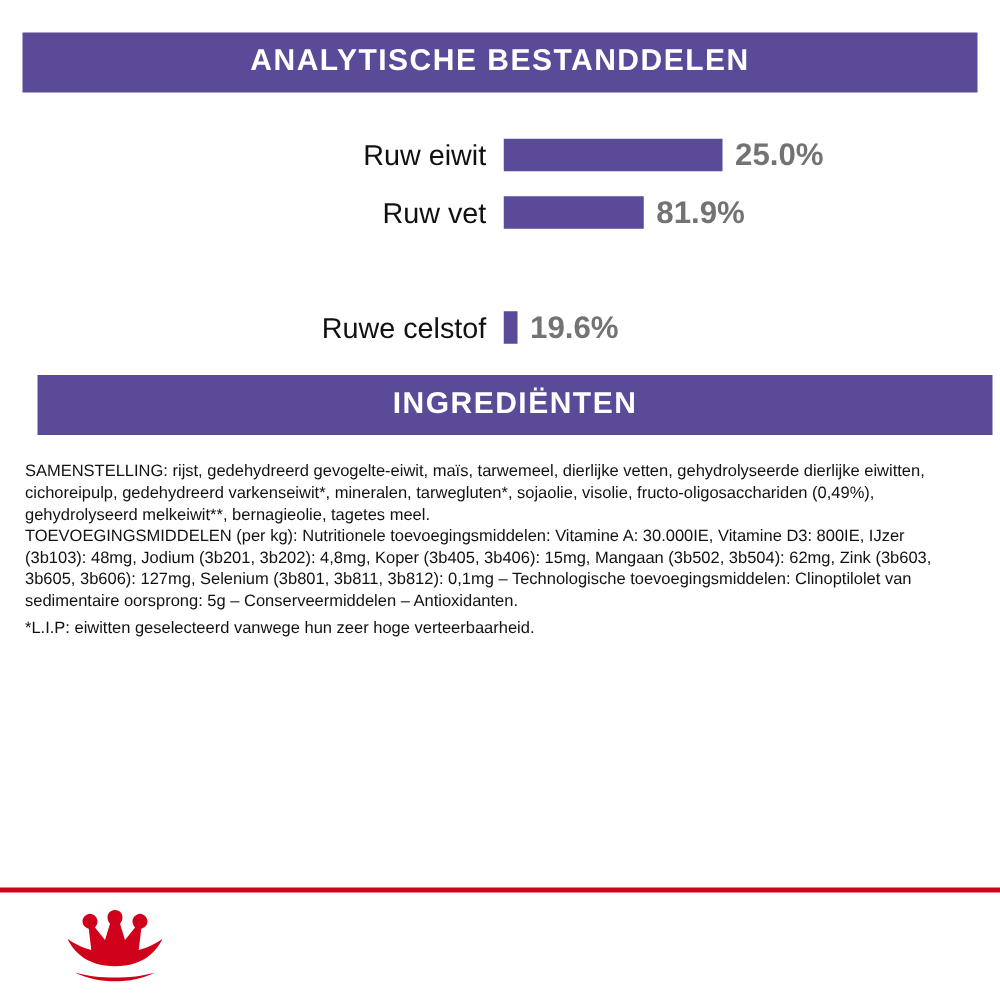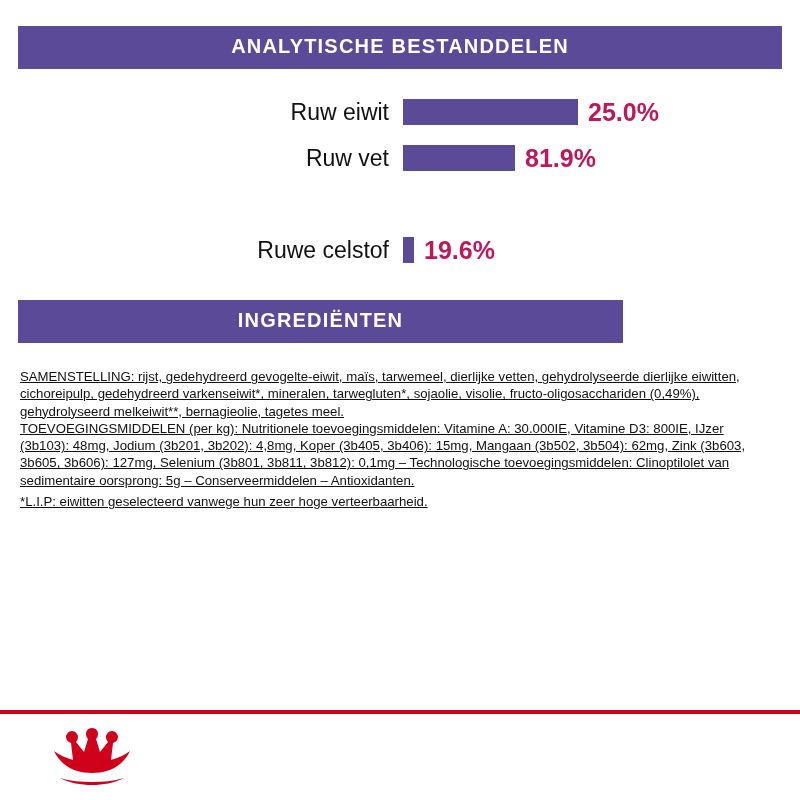--- a/index.html
+++ b/index.html
@@ -21,44 +21,44 @@
     height: 800px;
     position: relative;
     box-sizing: border-box;
   }
 
   
   .section-bar {
     background: #5b4a98;
     color: #ffffff;
     text-align: center;
-    font-size: 20px;
+    font-size: 24px;
     letter-spacing: 1.2px;
     font-weight: bold;
     padding: 9px 0 11px 0;
     box-sizing: border-box;
   }
   #analytics-bar {
     position: absolute;
     left: 18px;
     top: 26px;
     width: 764px;
   }
   #ingredients-bar {
     position: absolute;
-    left: 18px;
+    left: 30px;
     top: 300px;
-    width: 605px;
+    width: 764px;
   }
 
   
   .chart {
     position: absolute;
     left: 18px;
-    top: 89px;
+    top: 101px;
     width: 764px;
   }
   .chart-row {
     display: flex;
     align-items: center;
     height: 46px;
   }
   .chart-label {
     width: 385px;
     text-align: right;
@@ -73,38 +73,37 @@
     align-items: center;
     flex: 1;
   }
   .chart-bar {
     height: 26px;
     background: #5b4a98;
   }
   .chart-value {
     font-size: 25px;
     font-weight: bold;
-    color: #be185d;
+    color: #737373;
     margin-left: 10px;
     white-space: nowrap;
   }
 
   
   .composition {
     position: absolute;
     left: 20px;
     top: 368px;
     width: 756px;
     font-size: 13.2px;
     line-height: 1.31;
     color: #111111;
   }
   .composition p {
     margin: 0;
-    text-decoration: underline;
   }
   .composition .footnote {
     margin-top: 4px;
   }
 
   
   .brand-band {
     position: absolute;
     left: 0;
     bottom: 0;

